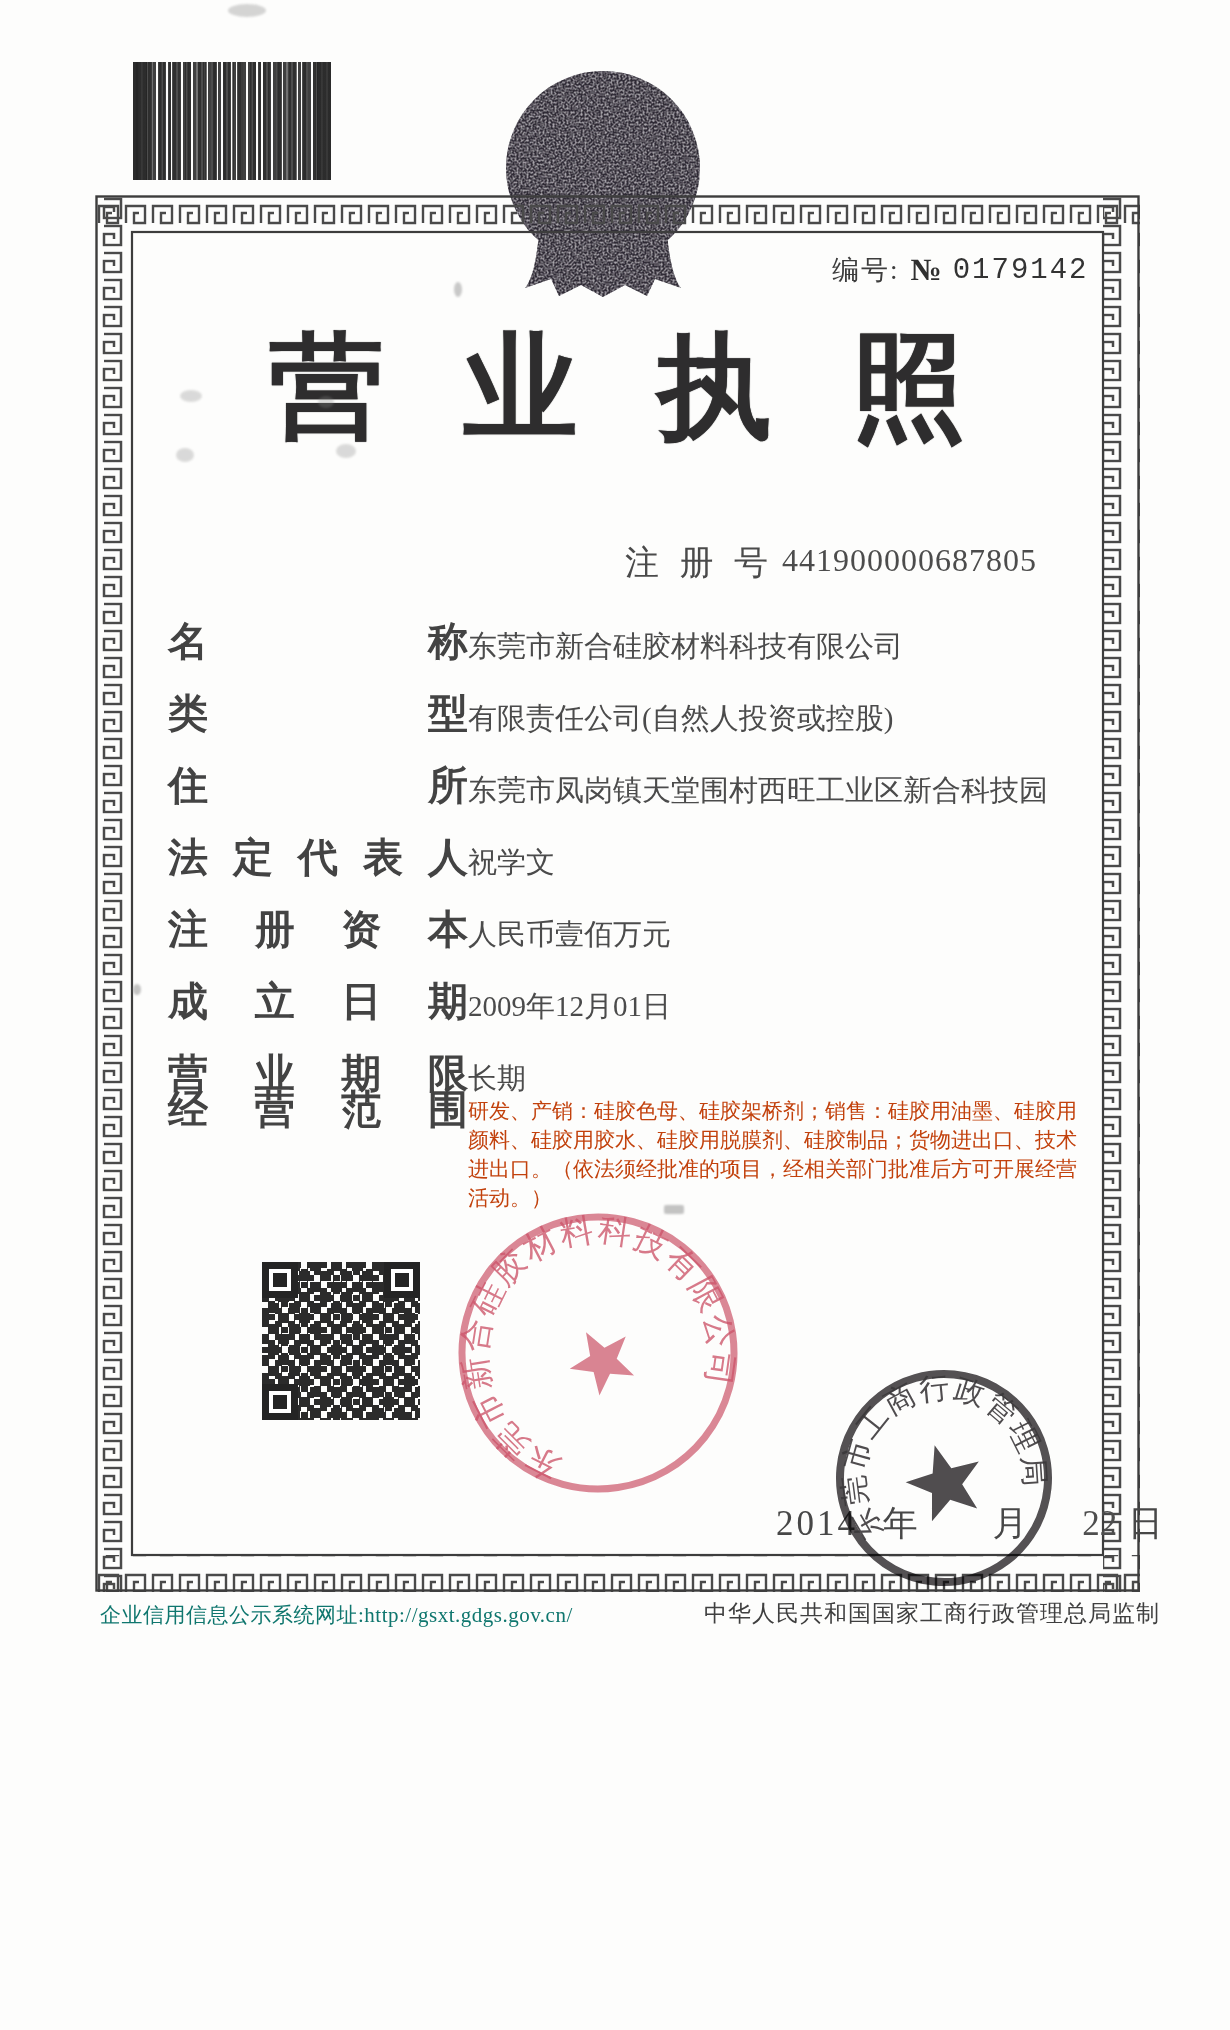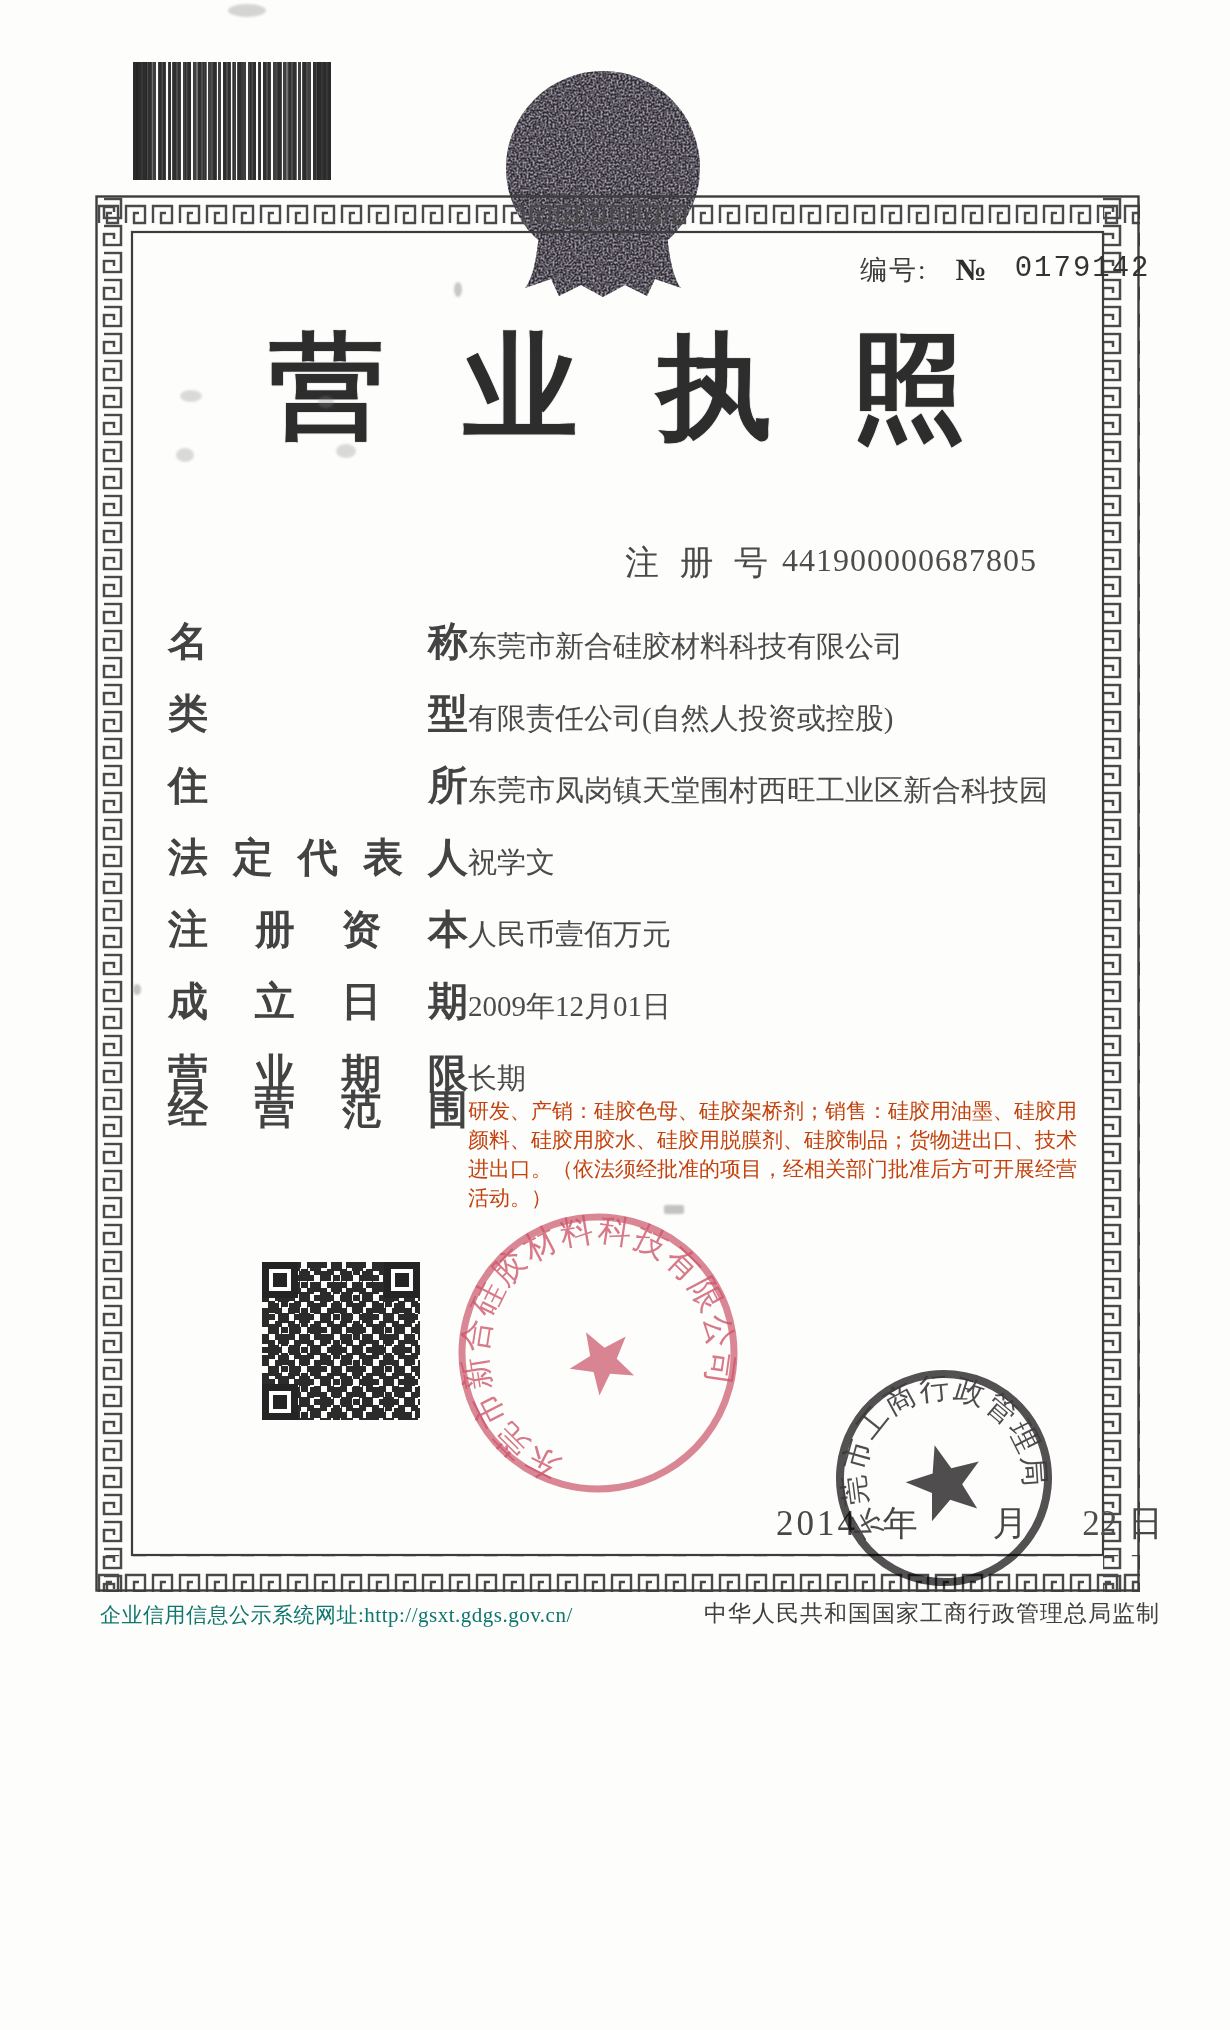--- a/index.html
+++ b/index.html
@@ -17,21 +17,21 @@
       repeating-linear-gradient(90deg,rgba(10,10,10,.8) 0 6px,transparent 6px 13px),
       linear-gradient(90deg,#222 0 14px,transparent 14px calc(100% - 14px),#222 calc(100% - 14px));
     filter:blur(.6px) contrast(1.05);
     opacity:.88;
   }
   
   .emblem{position:absolute;left:497px;top:66px;width:212px;height:244px;}
   
   .frame{position:absolute;left:95px;top:195px;width:1045px;height:1397px;z-index:1;}
   
-  .serial{position:absolute;left:860px;top:252px;z-index:2;display:flex;align-items:flex-start;gap:28px;white-space:nowrap;}
+  .serial{position:absolute;left:832px;top:252px;z-index:2;display:flex;align-items:center;gap:11px;white-space:nowrap;}
   .serial .lab{font-size:27px;letter-spacing:2px;color:#3c3c3c;}
   .serial .nomark{font-size:31px;font-weight:bold;color:#2f2f2f;}
   .serial .num{font-size:29px;font-family:"Liberation Mono","DejaVu Sans Mono",monospace;letter-spacing:2px;color:#333;}
   
   .title{
     position:absolute;left:95px;top:330px;width:1045px;z-index:2;
     display:flex;justify-content:center;gap:80px;
     font-family:"Liberation Sans","DejaVu Sans",sans-serif;
     font-size:114px;font-weight:900;color:#2e2d2e;line-height:1;
     text-shadow:0 0 1px rgba(0,0,0,.8);

